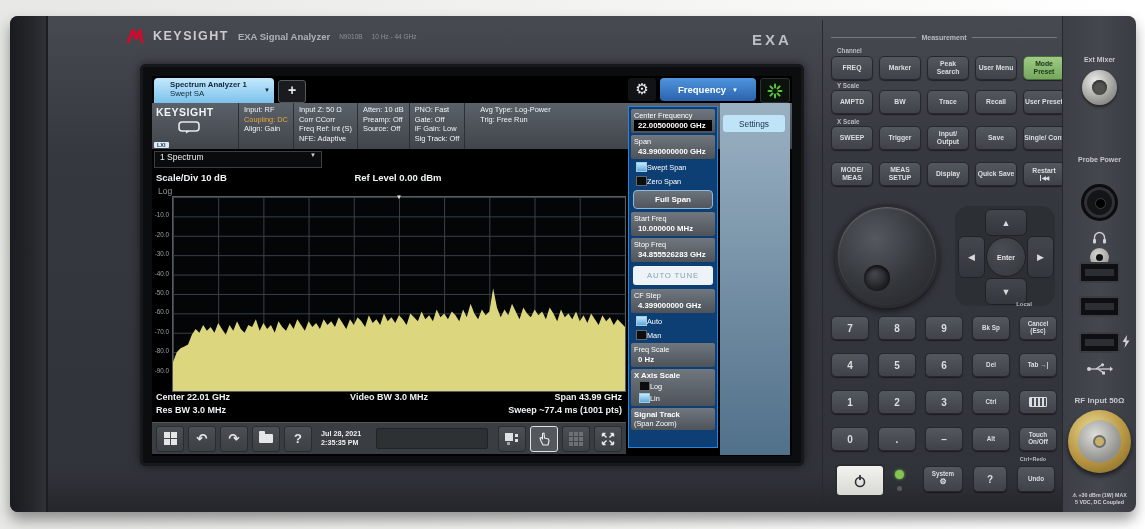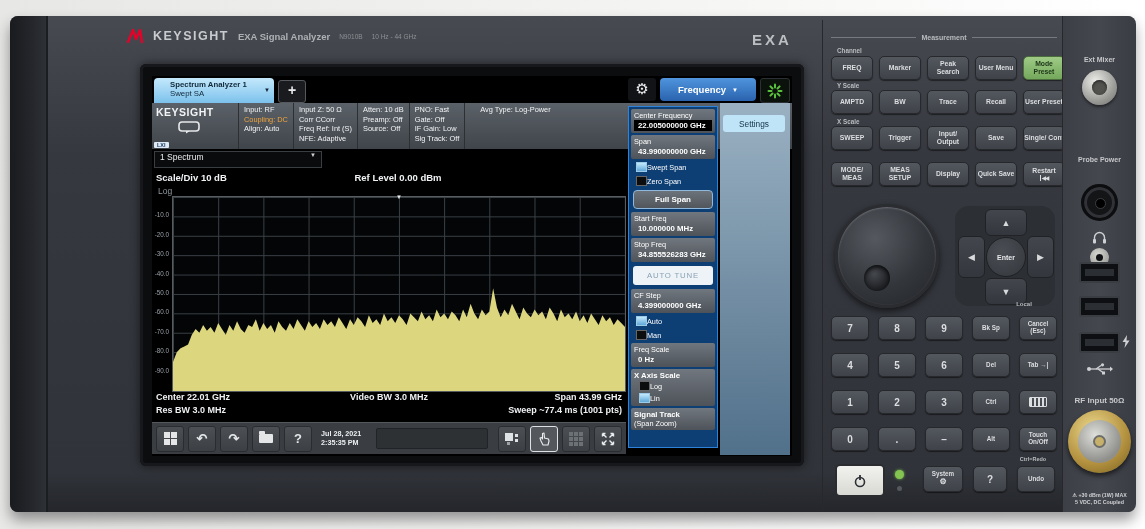--- a/index.html
+++ b/index.html
@@ -230,41 +230,42 @@
           <svg width="22" height="13" viewBox="0 0 22 13">
               <rect x="1" y="1" width="20" height="9" rx="3" fill="none" stroke="#e6e8ea" stroke-width="1.6"></rect>
               <path d="M8 10 L8 12.5 L12 10" fill="#e6e8ea"></path>
             </svg>
         </span>
         <span class="lxi">LXI</span>
       </div>
       <div class="mcell">
         <div class="mline">Input: RF</div>
         <div class="mline orange">Coupling: DC</div>
-        <div class="mline">Align: Auto</div>
+        <div class="mline">Align: Gain</div>
       </div>
       <div class="mcell">
         <div class="mline">Input Z: 50 Ω</div>
         <div class="mline">Corr CCorr</div>
         <div class="mline">Freq Ref: Int (S)</div>
         <div class="mline">NFE: Adaptive</div>
       </div>
       <div class="mcell">
         <div class="mline">Atten: 10 dB</div>
         <div class="mline">Preamp: Off</div>
         <div class="mline">Source: Off</div>
       </div>
       <div class="mcell">
         <div class="mline">PNO: Fast</div>
         <div class="mline">Gate: Off</div>
         <div class="mline">IF Gain: Low</div>
         <div class="mline">Sig Track: Off</div>
       </div>
       <div class="mcell" style="flex:1;padding-left:15px;">
         <div class="mline">Avg Type: Log-Power</div>
+        <div class="mline">Trig: Free Run</div>
       </div>
       <div class="traceind">
           <div class="trow"><span class="boxed" style="color: rgb(255, 255, 255);">1</span><span style="color: rgb(127, 178, 232);">2</span><span style="color: rgb(224, 112, 79);">3</span><span style="color: rgb(126, 196, 96);">4</span><span style="color: rgb(176, 124, 198);">5</span><span style="color: rgb(106, 138, 223);">6</span></div>
           <div class="trow"><span class="" style="color: rgb(255, 255, 255);">W</span><span class="dim">w</span><span class="dim">w</span><span class="dim">w</span><span class="dim">w</span><span class="dim">w</span></div>
           <div class="trow"><span class="grn">N</span><span class="grn">N</span><span class="grn">N</span><span class="grn">N</span><span class="grn">N</span><span class="grn">N</span></div>
         </div>
     </div>
 
     <div class="graph">
       <div class="tracesel">

